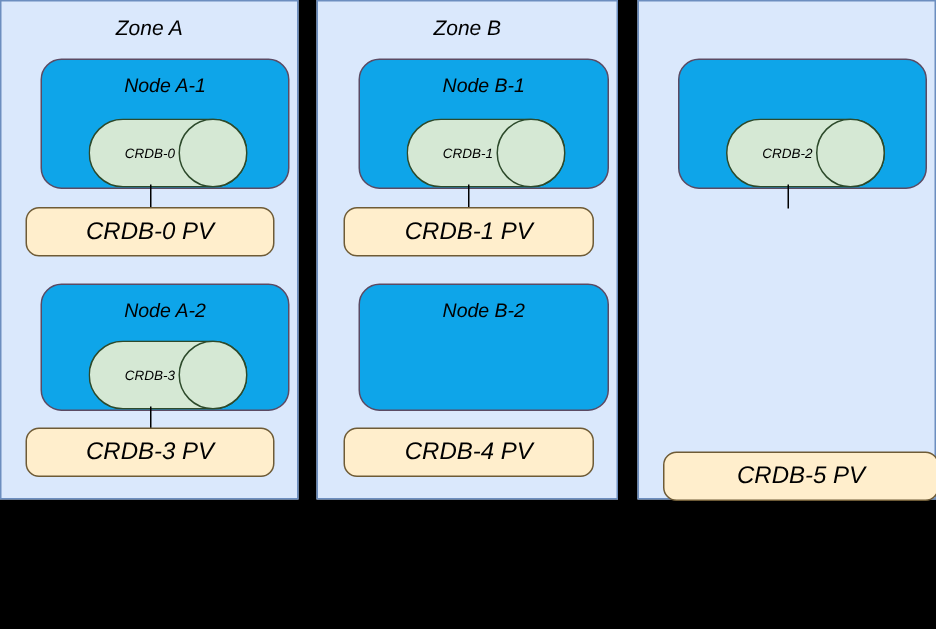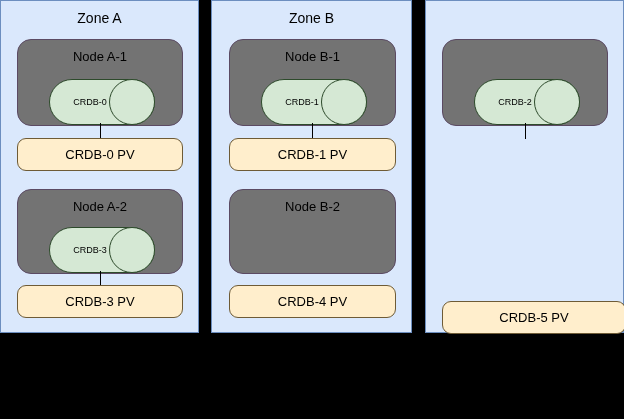--- a/index.html
+++ b/index.html
@@ -14,20 +14,21 @@
     overflow: hidden;
     font-family: "Liberation Sans", sans-serif;
   }
 
   #canvas {
     position: absolute;
     left: 0; top: 0;
     width: 624px;
     height: 419px;
     background: #000000;
+    font-style: italic;
   }
 
   .zone {
     position: absolute;
     top: 0;
     height: 333px;
     background: #dae8fc;
     border: 1px solid #6c8ebf;
     box-sizing: border-box;
   }
@@ -41,24 +42,25 @@
     left: 0;
     width: 100%;
     text-align: center;
     font-size: 14px;
     color: #000000;
     line-height: 16px;
   }
 
   .node {
     position: absolute;
-    background: #737373;
+    background: #0ea5e9;
     border: 1px solid #5b4a63;
     border-radius: 14px;
     box-sizing: border-box;
+    margin-left: 10px;
   }
   .node-title {
     position: absolute;
     top: 9px;
     left: 0;
     width: 100%;
     text-align: center;
     font-size: 13px;
     color: #000000;
     line-height: 15px;
@@ -91,21 +93,21 @@
 
   .pv {
     position: absolute;
     background: #ffeecc;
     border: 1px solid #6e5b36;
     border-radius: 9px;
     box-sizing: border-box;
     display: flex;
     align-items: center;
     justify-content: center;
-    font-size: 13px;
+    font-size: 16px;
     color: #000000;
   }
 </style>
 </head>
 <body>
 
 <div id="canvas">
 
   <div class="zone" id="zone-a">
     <div class="zone-title">Zone A</div>

